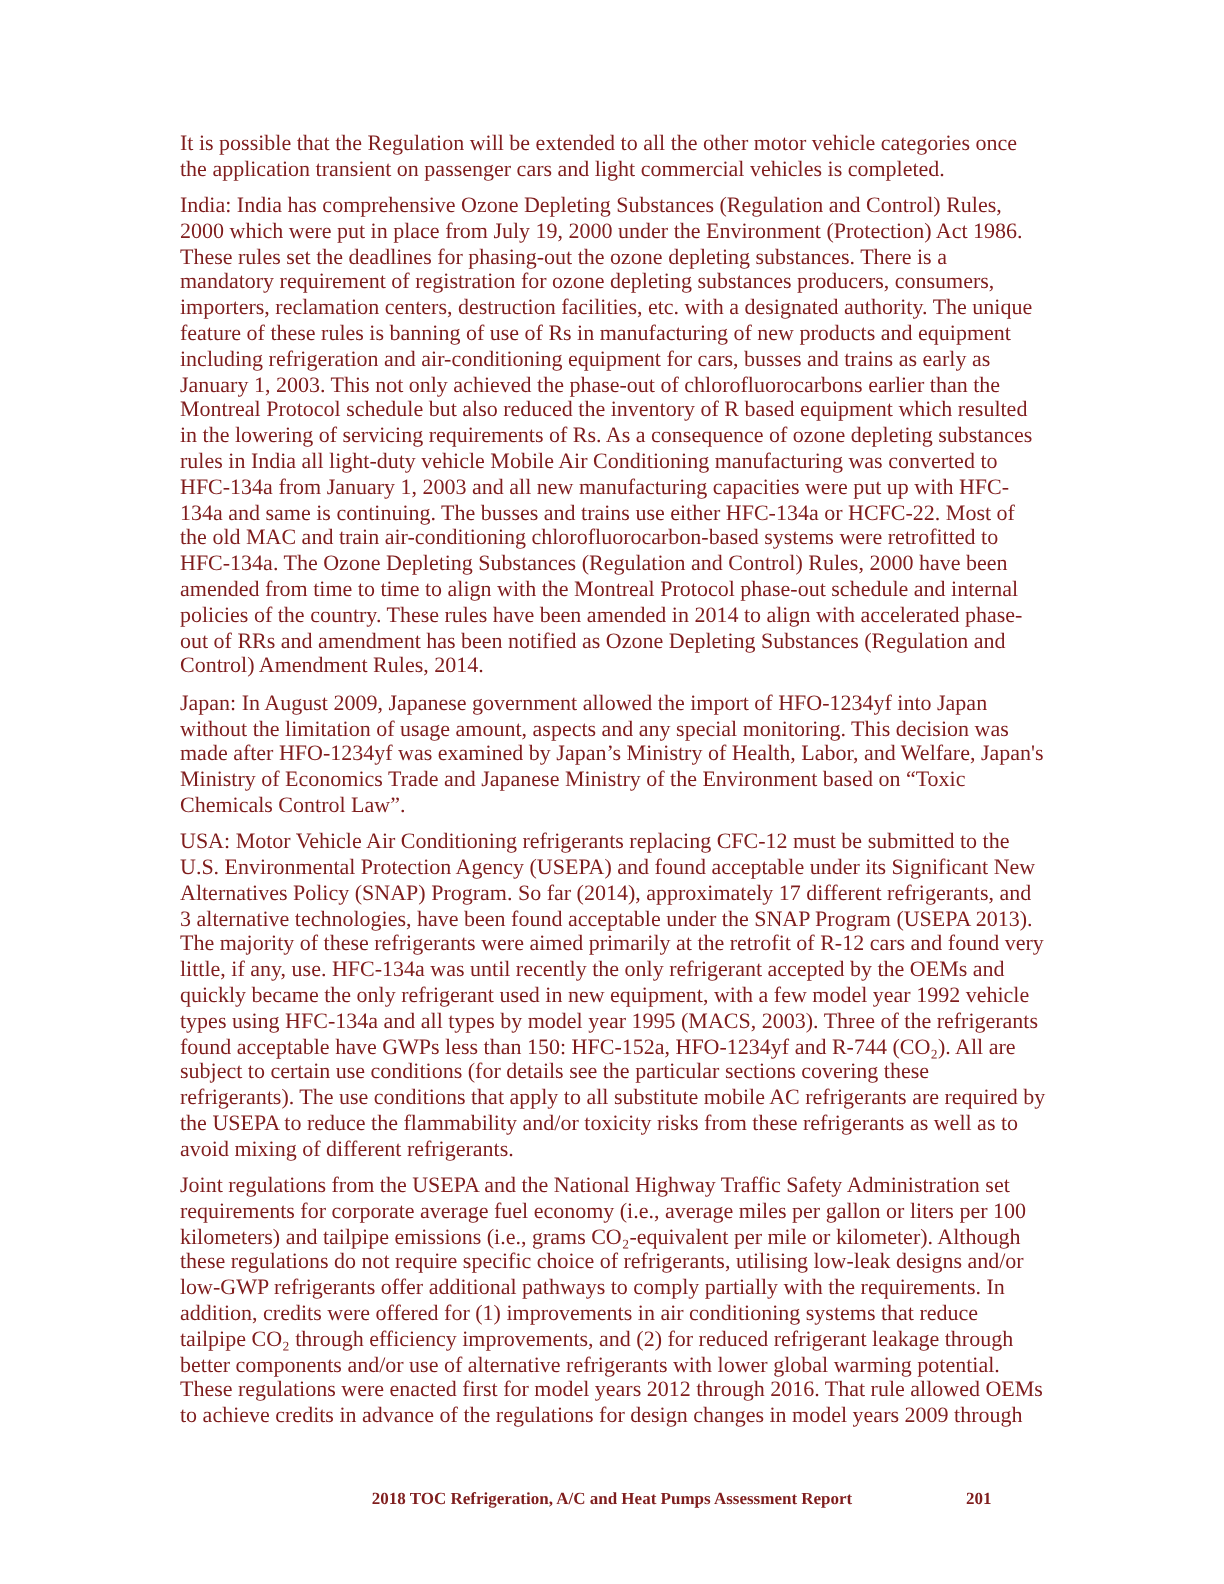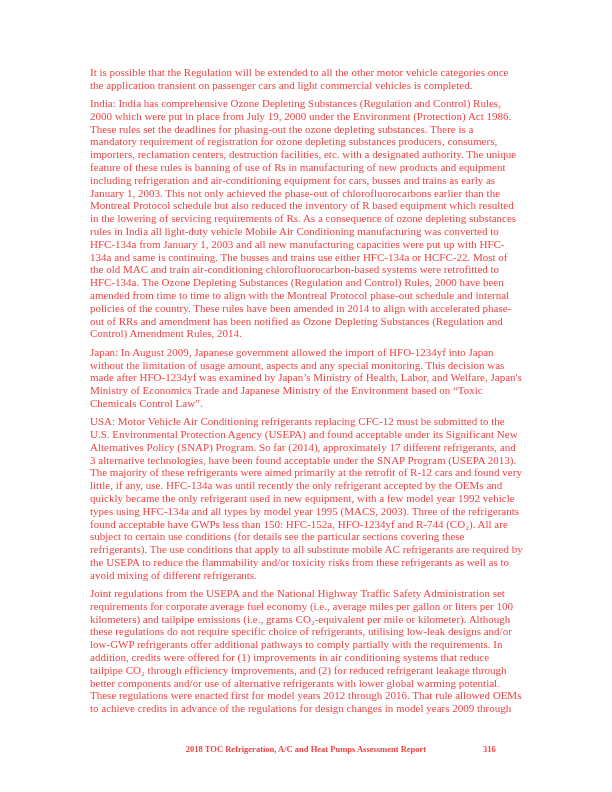--- a/index.html
+++ b/index.html
@@ -5,21 +5,21 @@
   html, body {
     margin: 0;
     padding: 0;
     background: #ffffff;
   }
   .page {
     position: relative;
     width: 612px;
     height: 792px;
     background: #ffffff;
-    color: #ef4444;
+    color: #7f1d1d;
     font-family: "Liberation Serif", "DejaVu Serif", serif;
     overflow: hidden;
   }
   .body-text {
     position: absolute;
     top: 66px;
     left: 90px;
     width: 433px;
     font-size: 11px;
     line-height: 12.8px;
@@ -70,16 +70,16 @@
     <p class="para"><strong class="lead">Japan</strong><span>: In August 2009, Japanese government allowed the import of HFO-1234yf into Japan without the limitation of usage amount, aspects and any special monitoring. This decision was made after HFO-1234yf was examined by Japan’s Ministry of Health, Labor, and Welfare, Japan's Ministry of Economics Trade and Japanese Ministry of the Environment based on “Toxic Chemicals Control Law”.</span></p>
 
     <p class="para"><strong class="lead">USA</strong><span>: Motor Vehicle Air Conditioning refrigerants replacing CFC-12 must be submitted to the U.S. Environmental Protection Agency (USEPA) and found acceptable under its Significant New Alternatives Policy (SNAP) Program. So far (2014), approximately 17 different refrigerants, and 3 alternative technologies, have been found acceptable under the SNAP Program (USEPA 2013). The majority of these refrigerants were aimed primarily at the retrofit of R-12 cars and found very little, if any, use. HFC-134a was until recently the only refrigerant accepted by the OEMs and quickly became the only refrigerant used in new equipment, with a few model year 1992 vehicle types using HFC-134a and all types by model year 1995 (MACS, 2003). Three of the refrigerants found acceptable have GWPs less than 150: HFC-152a, HFO-1234yf and R-744 (CO₂). All are subject to certain use conditions (for details see the particular sections covering these refrigerants). The use conditions that apply to all substitute mobile AC refrigerants are required by the USEPA to reduce the flammability and/or toxicity risks from these refrigerants as well as to avoid mixing of different refrigerants.</span></p>
 
     <p class="para"><strong class="lead"></strong><span>Joint regulations from the USEPA and the National Highway Traffic Safety Administration set requirements for corporate average fuel economy (i.e., average miles per gallon or liters per 100 kilometers) and tailpipe emissions (i.e., grams CO₂-equivalent per mile or kilometer). Although these regulations do not require specific choice of refrigerants, utilising low-leak designs and/or low-GWP refrigerants offer additional pathways to comply partially with the requirements. In addition, credits were offered for (1) improvements in air conditioning systems that reduce tailpipe CO₂ through efficiency improvements, and (2) for reduced refrigerant leakage through better components and/or use of alternative refrigerants with lower global warming potential. These regulations were enacted first for model years 2012 through 2016. That rule allowed OEMs to achieve credits in advance of the regulations for design changes in model years 2009 through</span></p>
 
   </main>
 
   <footer class="page-footer">
     <span class="footer-title">2018 TOC Refrigeration, A/C and Heat Pumps Assessment Report</span>
-    <span class="footer-page-number">316</span>
+    <span class="footer-page-number">201</span>
   </footer>
 
 </div>
 
 </body></html>

